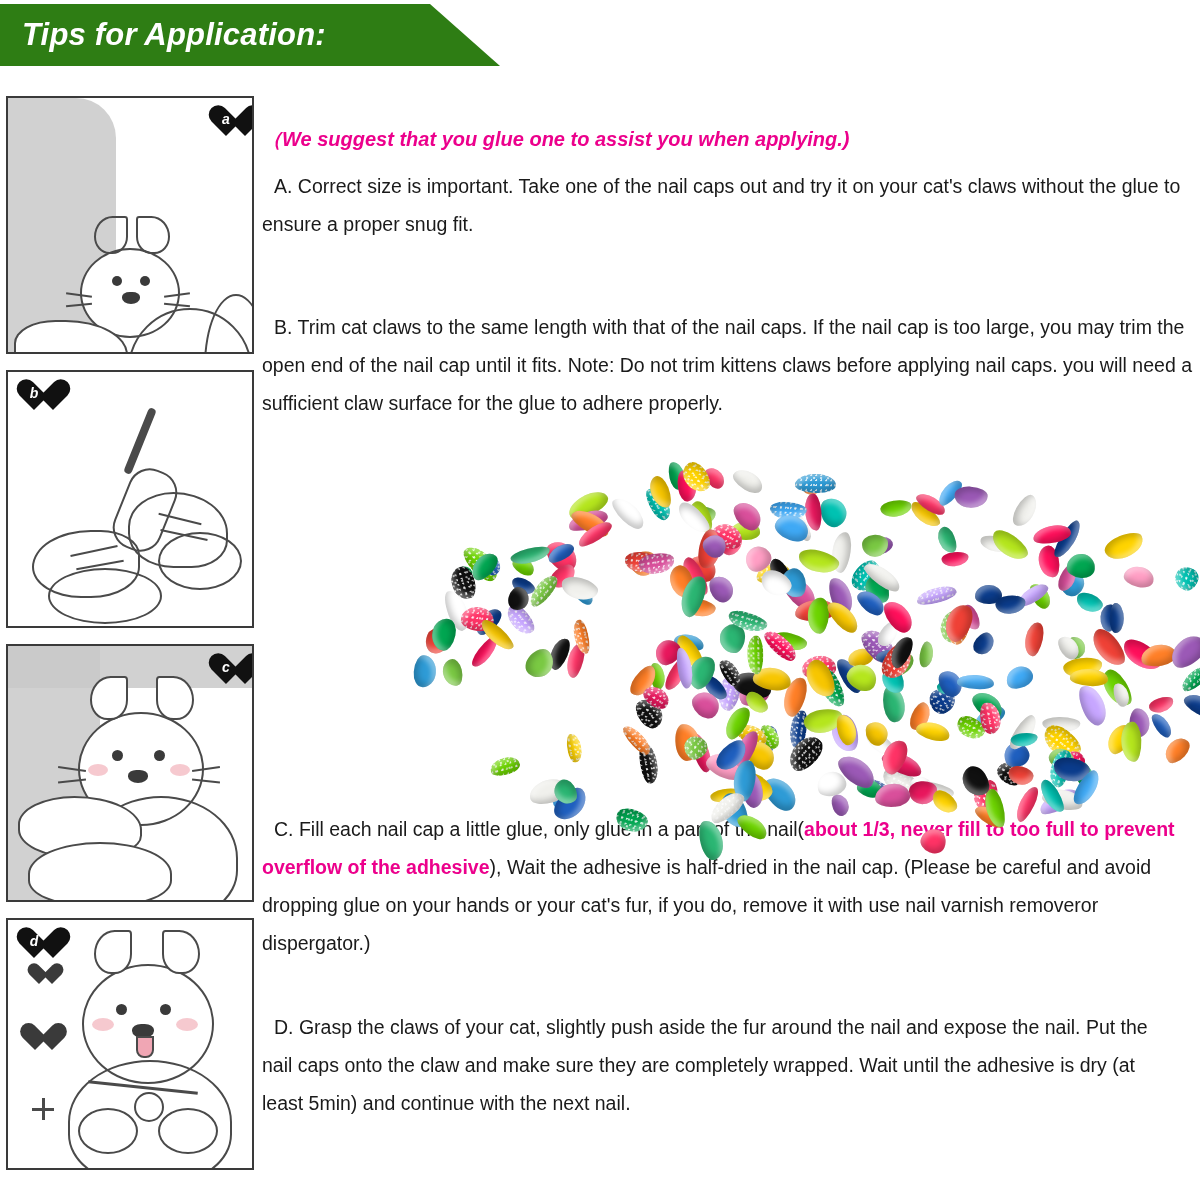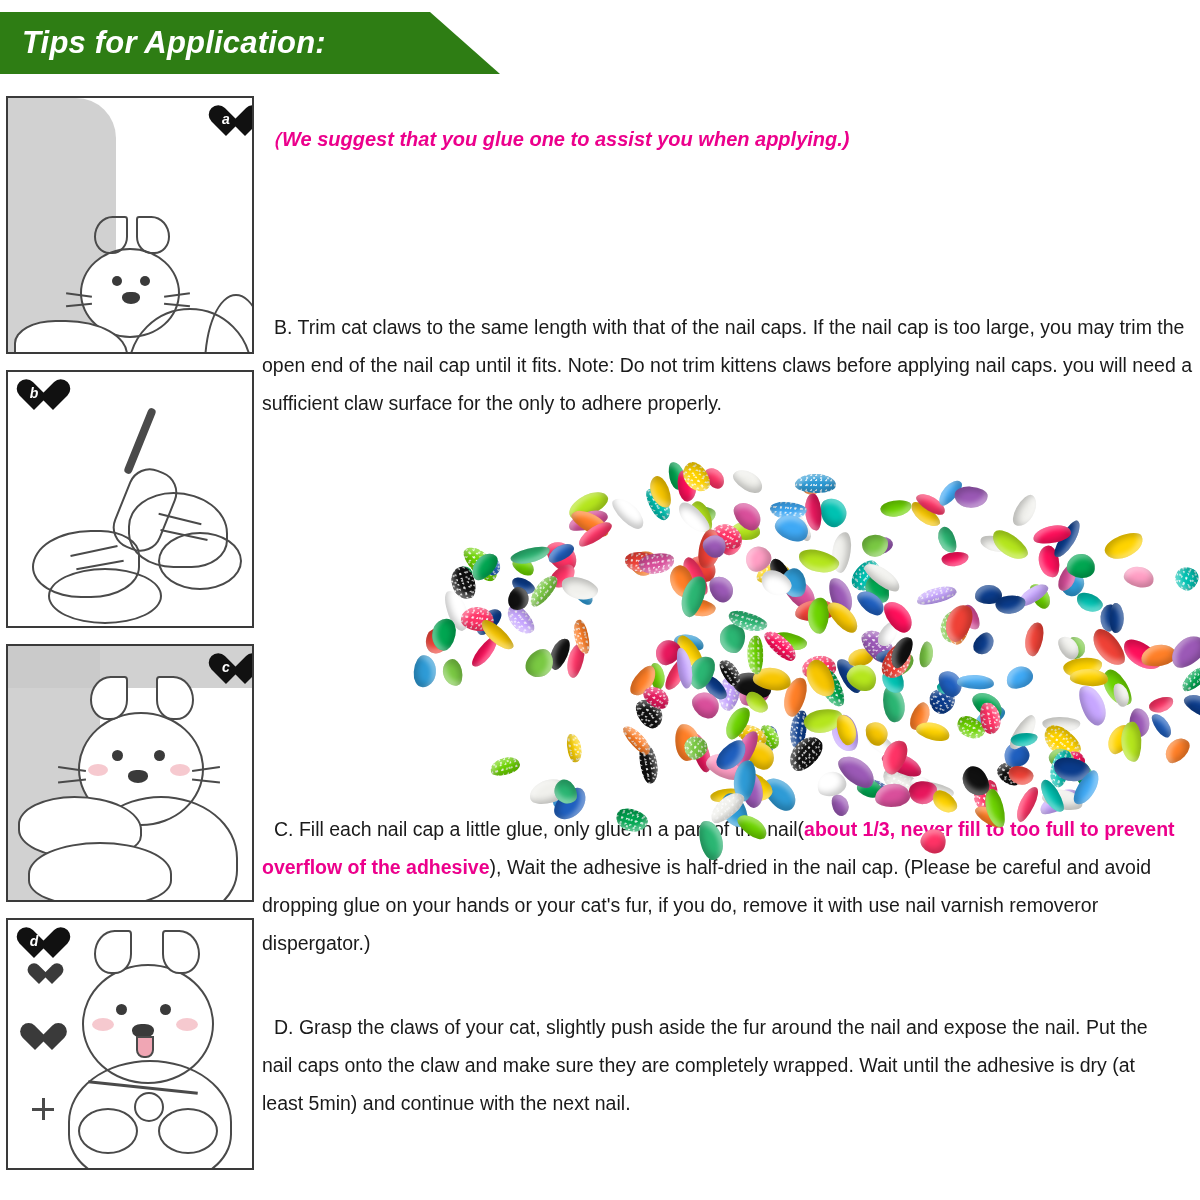--- a/index.html
+++ b/index.html
@@ -12,21 +12,21 @@
     background: #ffffff;
     font-family: "Liberation Sans", sans-serif;
     position: relative;
     overflow: hidden;
   }
 
   
   .header-banner {
     position: absolute;
     left: 0;
-    top: 12px;
+    top: 4px;
     width: 500px;
     height: 62px;
     background: #2e7d14;
     
     clip-path: polygon(0 0, 430px 0, 500px 62px, 0 62px);
     display: flex;
     align-items: center;
   }
   .header-title {
     color: #ffffff;
@@ -566,24 +566,25 @@
       <div class="cap" style="left:300.6px; top:398.5px; width:40.0px; height:22.3px; background:#2bb673; transform: rotate(75.7deg); box-shadow: inset -3px -4px 6px rgba(0,0,0,.22), inset 3px 4px 5px rgba(255,255,255,.38);"></div>
       <div class="cap" style="left:371.3px; top:142.0px; width:30.5px; height:22.9px; background:#ffffff; transform: rotate(206.8deg); box-shadow: inset -3px -4px 6px rgba(0,0,0,.22), inset 3px 4px 5px rgba(255,255,255,.38);"></div>
       <div class="cap" style="left:135.0px; top:153.3px; width:36.7px; height:16.0px; background:#7ac943; transform: rotate(309.1deg); box-shadow: inset -3px -4px 6px rgba(0,0,0,.22), inset 3px 4px 5px rgba(255,255,255,.38);background-image: radial-gradient(circle at 30% 30%, rgba(255,255,255,.85) 0 1px, transparent 1px), radial-gradient(circle at 70% 60%, rgba(255,255,255,.7) 0 1px, transparent 1px); background-size: 5px 5px, 7px 7px;"></div>
     </div>
 </div>
 
 <div class="text-col">
 
   <div class="blk-a">
     <div class="note-line">（We suggest that you glue one to assist you when applying.)</div>
+    <p class="para">A. Correct size is important. Take one of the nail caps out and try it on your cat's claws without the glue to ensure a proper snug fit.</p>
   </div>
 
   <div class="blk-b">
-    <p class="para">B. Trim cat claws to the same length with that of the nail caps. If the nail cap is too large, you may trim the open end of the nail cap until it fits. Note: Do not trim kittens claws before applying nail caps. you will need a sufficient claw surface for the only to adhere properly.</p>
+    <p class="para">B. Trim cat claws to the same length with that of the nail caps. If the nail cap is too large, you may trim the open end of the nail cap until it fits. Note: Do not trim kittens claws before applying nail caps. you will need a sufficient claw surface for the glue to adhere properly.</p>
   </div>
 
   <div class="blk-c">
     <p class="para"><span>C. Fill each nail cap a little glue, only glue in a part of the nail(</span><span class="hl">about 1/3, never fill to too full to prevent overflow of the adhesive</span><span>), Wait the adhesive is half-dried in the nail cap. (Please be careful and avoid dropping glue on your hands or your cat's fur, if you do, remove it with use nail varnish removeror dispergator.)</span></p>
   </div>
 
   <div class="blk-d">
     <p class="para">D. Grasp the claws of your cat, slightly push aside the fur around the nail and expose the nail. Put the nail caps onto the claw and make sure they are completely wrapped. Wait until the adhesive is dry (at least 5min) and continue with the next nail.</p>
   </div>
 </div>

